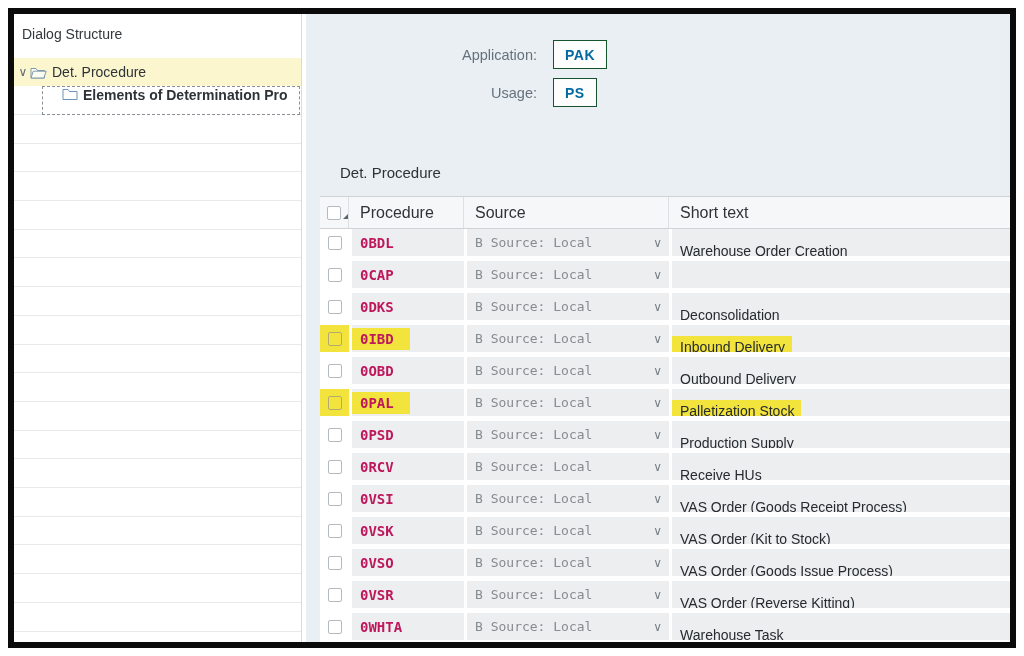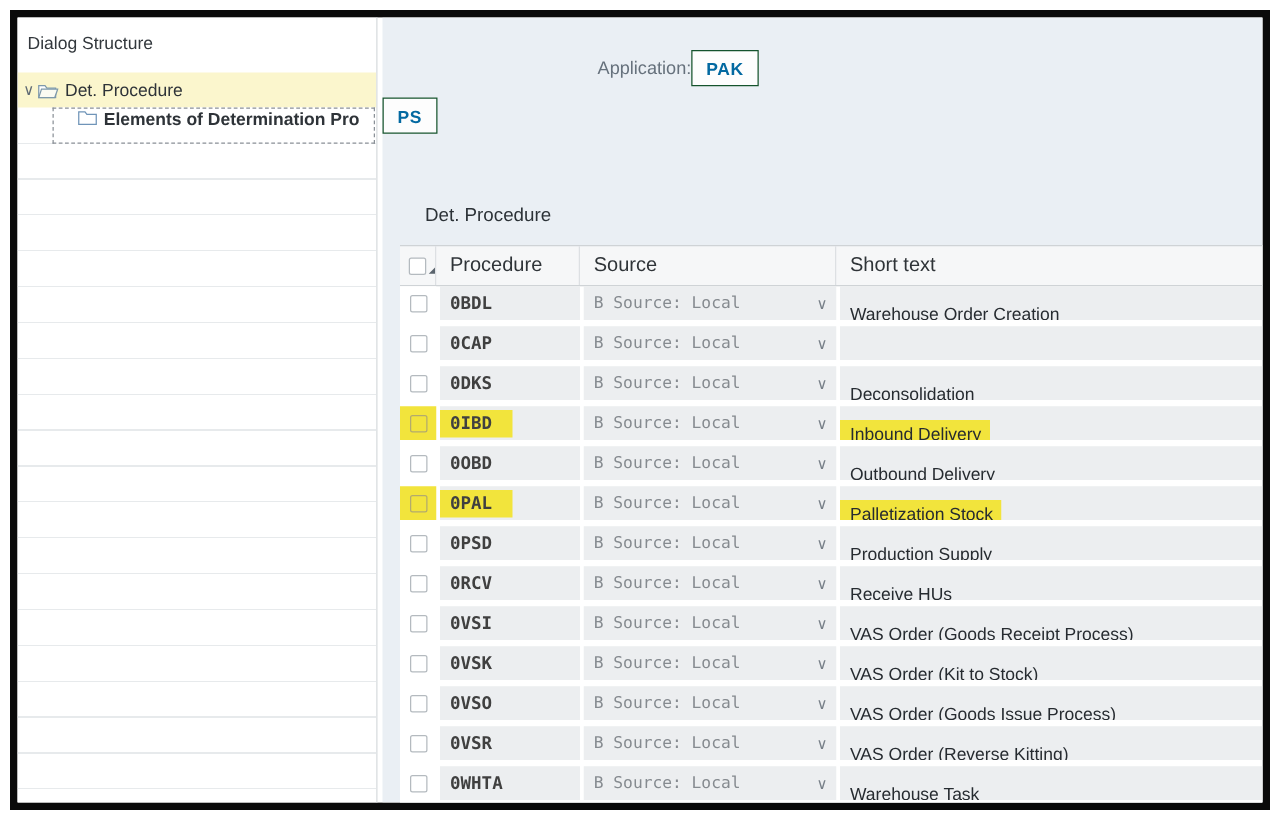--- a/index.html
+++ b/index.html
@@ -17,39 +17,39 @@
   .expander { width:14px; margin-left:2px; font-size:12px; color:#5f6a74; text-align:center; line-height:1; cursor:default; }
   .nodelabel { font-size:14px; color:#2e3338; white-space:nowrap; margin-left:5px; }
   .tree-node-child { position:absolute; left:28px; right:1px; top:72px; height:29px; background:#fff;
     border:1px dashed #8a9097; display:flex; align-items:flex-start; padding-left:19px; overflow:hidden;font-weight:bold; }
   .foldericon { flex:0 0 auto; display:inline-flex; align-items:center; }
 
   
   .panel { position:absolute; left:292px; right:0; top:0; bottom:0; background:#eaeff4; }
   .frow { position:absolute; left:0; display:flex; align-items:center; height:29px; }
   .frow-app { top:26px; } .frow-usage { top:64px; }
-  .flabel { width:247px; text-align:right; padding-right:0; font-size:14.5px; color:#66717c; }
+  .flabel { width:247px; text-align:right; padding-right:16px; font-size:14.5px; color:#66717c; }
   .fbox { height:29px; background:#fdfdfd; border:1px solid #14532d; display:flex; align-items:center;
     padding:0 11px; font-weight:bold; font-size:14px; color:#0369a1; letter-spacing:.5px; }
 
   .section-title { position:absolute; left:34px; top:150px; font-size:15px; color:#2c3237; }
 
   
   .dtable { position:absolute; left:14px; right:0; top:182px; bottom:-6px; background:#fff; overflow:hidden; }
   .thead { display:flex; height:33px; background:#f6f7f8; border-top:1px solid #cfd3d6; border-bottom:1px solid #cfd3d6; align-items:stretch; }
   .trow { display:flex; height:27px; margin-bottom:5px; align-items:stretch; }
   .cell { margin-right:3px; display:flex; align-items:center; overflow:hidden; }
   .c-sel { width:29px; justify-content:center; background:#fff; position:relative; }
   .c-proc { width:112px; padding-left:8px; }
   .c-src { width:202px; padding-left:8px; }
   .c-stext { flex:1; padding-left:8px; margin-right:0; }
   .thead .cell { background:transparent; border-right:1px solid #dde0e3; font-size:16px; color:#2f3438; }
   .thead .c-stext { border-right:none; }
   .trow .c-proc, .trow .c-src, .trow .c-stext { background:#eceef0; }
-  .proc-txt { font-family:"DejaVu Sans Mono", monospace; font-weight:bold; font-size:14px; color:#404040; white-space:nowrap; }
+  .proc-txt { font-family:"DejaVu Sans Mono", monospace; font-weight:bold; font-size:14px; color:#be185d; white-space:nowrap; }
   .src-txt { font-family:"DejaVu Sans Mono", monospace; font-size:13px; color:#868b90; white-space:nowrap; }
   .chev { margin-left:auto; margin-right:7px; font-size:12px; color:#788089; line-height:1; }
   .stext-txt { font-size:14px; color:#262b30; white-space:nowrap;margin-top:16px; }
   .cb { width:14px; height:14px; background:#fff; border:1px solid #b4babf; border-radius:2px; display:inline-block; }
   .cb-all { position:relative; }
   .cb-arrow { position:absolute; right:-8px; bottom:0; width:0; height:0;
     border-left:5px solid transparent; border-bottom:5px solid #5a646d; }
   
   .row-hl .c-sel { background:#f2e43c; }
   .row-hl .cb { background:#f2e43c; border-color:#b3ab6d; }
@@ -88,20 +88,21 @@
      </div>
    </div>
 
    <div class="panel">
 
      <div class="frow frow-app">
        <div class="flabel">Application:</div>
        <div class="fbox">PAK</div>
      </div>
      <div class="frow frow-usage">
+       <div class="flabel">Usage:</div>
        <div class="fbox">PS</div>
      </div>
 
      <div class="section-title">Det. Procedure</div>
 
      <div class="dtable">
        <div class="thead">
          <div class="cell c-sel">
            <span class="cb cb-all">
                   <i class="cb-arrow"></i>

